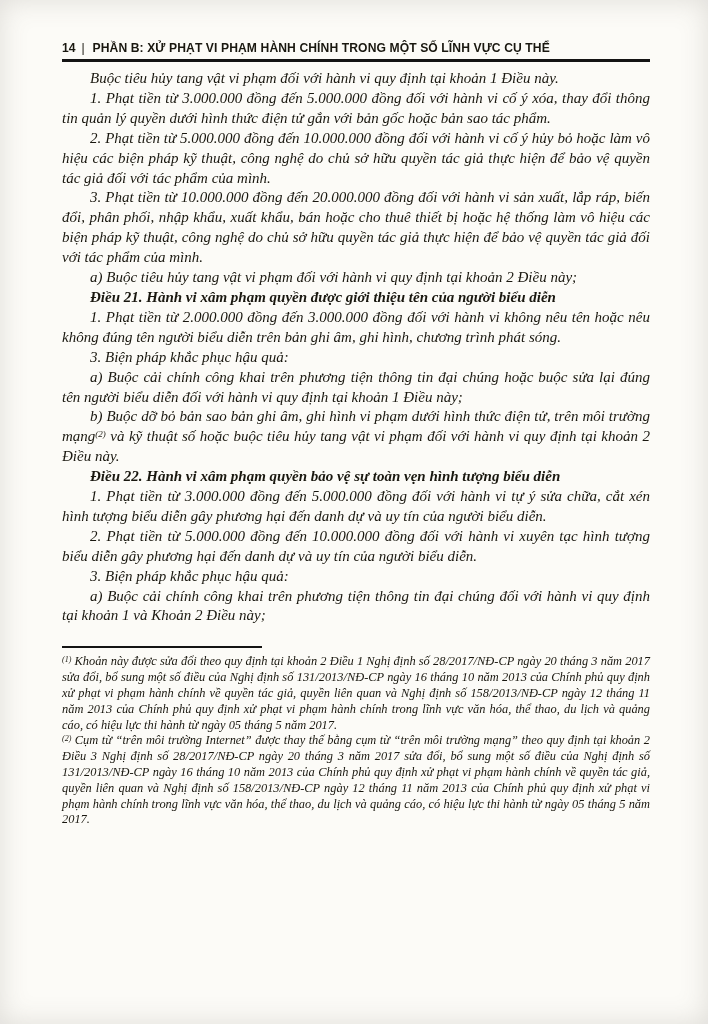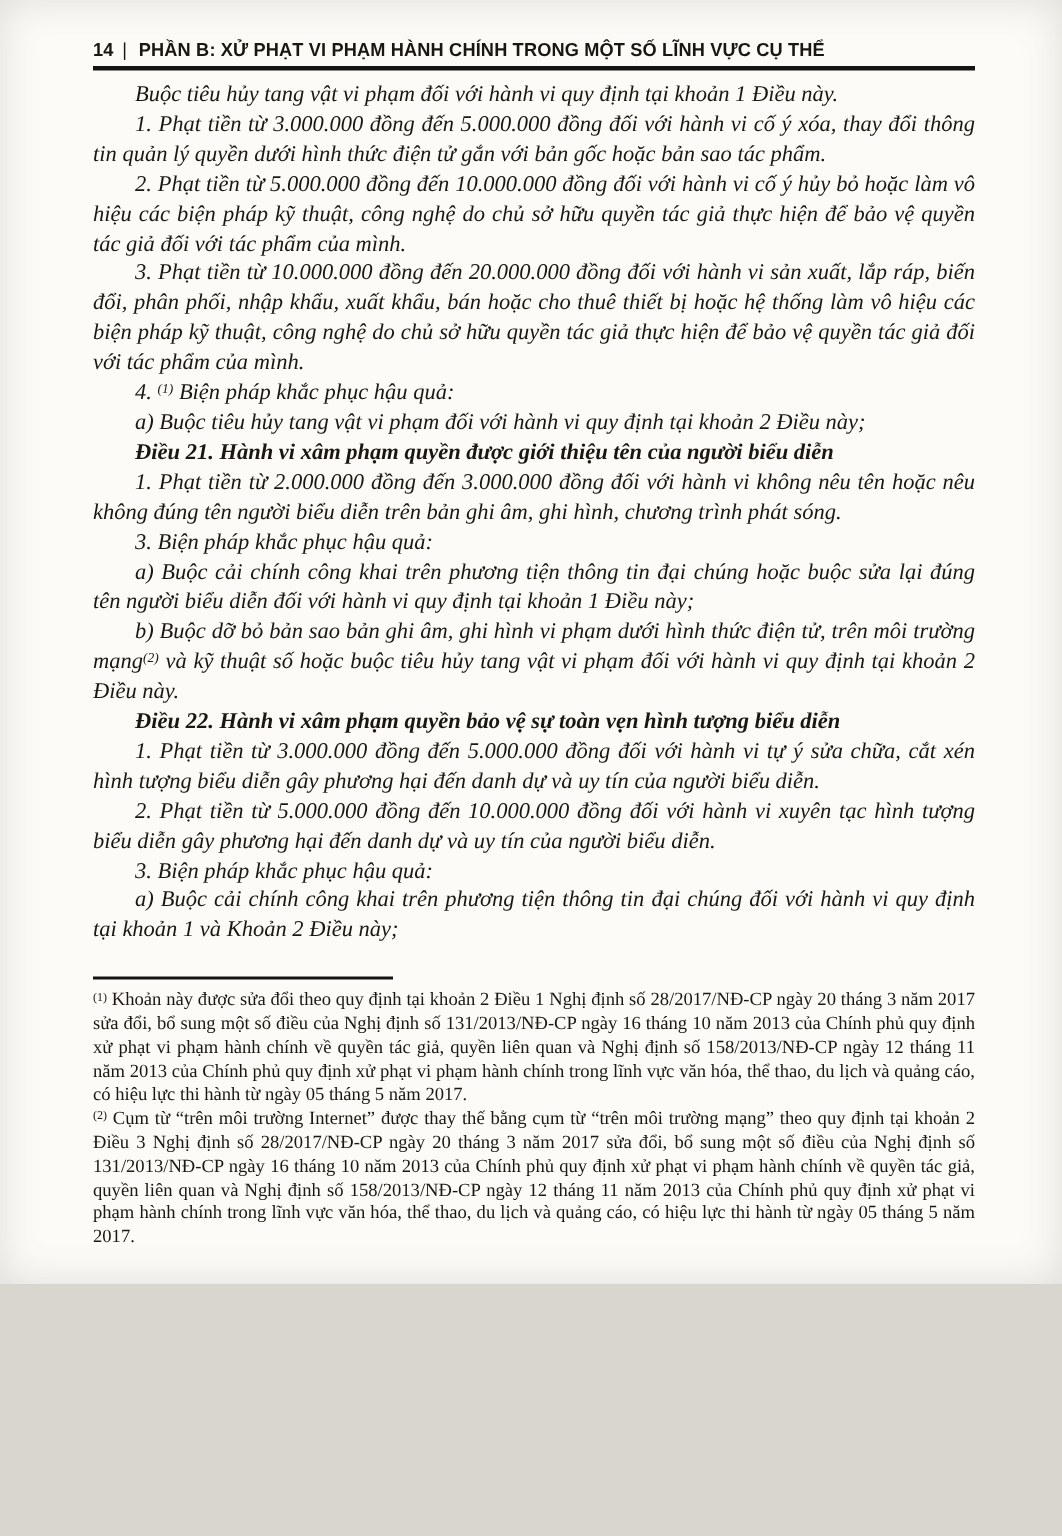--- a/index.html
+++ b/index.html
@@ -3,24 +3,24 @@
 <meta charset="utf-8">
 <style>
   html, body { margin: 0; padding: 0; }
   body {
     width: 708px; height: 1024px;
     background: #d9d6d0;
     font-family: "Liberation Serif", serif;
   }
   .page {
     position: relative;
-    width: 708px; height: 856px;
+    width: 708px; height: 1024px;
     box-sizing: border-box;
     background: var(--paper, #fcfbf7);
-    padding: 26px 58px 0 62px;
+    padding: 41px 58px 0 62px;
     box-shadow: inset 0 0 28px rgba(90,85,75,0.18);
     overflow: hidden;
   }
   
   .page-header {
     font-family: "Liberation Sans", sans-serif;
     font-weight: 700;
     color: var(--ink, #161513);
     font-size: 12.5px;
     letter-spacing: 0.1px;
@@ -57,40 +57,40 @@
     width: 200px;
     height: 2px;
     background: var(--rule, #141414);
     margin-bottom: 6px;
   }
   .footnote {
     margin: 0;
     color: var(--ink, #161513);
     font-size: 12.4px;
     line-height: 15.8px;
+    font-style: italic;
     text-align: justify;
   }
   .footnote sup { font-size: 8px; vertical-align: 3px; }
 </style>
 </head>
 <body>
 
 <div class="page">
 
   <header class="page-header">
     <span class="page-num">14</span><span class="header-sep">|</span><span class="header-title">PHẦN B: XỬ PHẠT VI PHẠM HÀNH CHÍNH TRONG MỘT SỐ LĨNH VỰC CỤ THỂ</span>
   </header>
   <div class="header-rule"></div>
 
   <main class="body-text" id="body-container">
       <p class="para"><span>Buộc tiêu hủy tang vật vi phạm đối với hành vi quy định tại khoản 1 Điều này.</span></p>
       <p class="para"><span>1. Phạt tiền từ 3.000.000 đồng đến 5.000.000 đồng đối với hành vi cố ý xóa, thay đổi thông tin quản lý quyền dưới hình thức điện tử gắn với bản gốc hoặc bản sao tác phẩm.</span></p>
       <p class="para"><span>2. Phạt tiền từ 5.000.000 đồng đến 10.000.000 đồng đối với hành vi cố ý hủy bỏ hoặc làm vô hiệu các biện pháp kỹ thuật, công nghệ do chủ sở hữu quyền tác giả thực hiện để bảo vệ quyền tác giả đối với tác phẩm của mình.</span></p>
       <p class="para"><span>3. Phạt tiền từ 10.000.000 đồng đến 20.000.000 đồng đối với hành vi sản xuất, lắp ráp, biến đổi, phân phối, nhập khẩu, xuất khẩu, bán hoặc cho thuê thiết bị hoặc hệ thống làm vô hiệu các biện pháp kỹ thuật, công nghệ do chủ sở hữu quyền tác giả thực hiện để bảo vệ quyền tác giả đối với tác phẩm của mình.</span></p>
-      <p class="para"><span>4. </span><sup>(1)</sup><span> Biện pháp khắc phục hậu quả:</span></p>
       <p class="para"><span>a) Buộc tiêu hủy tang vật vi phạm đối với hành vi quy định tại khoản 2 Điều này;</span></p>
       <p class="para bold"><span>Điều 21. Hành vi xâm phạm quyền được giới thiệu tên của người biểu diễn</span></p>
       <p class="para"><span>1. Phạt tiền từ 2.000.000 đồng đến 3.000.000 đồng đối với hành vi không nêu tên hoặc nêu không đúng tên người biểu diễn trên bản ghi âm, ghi hình, chương trình phát sóng.</span></p>
       <p class="para"><span>3. Biện pháp khắc phục hậu quả:</span></p>
       <p class="para"><span>a) Buộc cải chính công khai trên phương tiện thông tin đại chúng hoặc buộc sửa lại đúng tên người biểu diễn đối với hành vi quy định tại khoản 1 Điều này;</span></p>
       <p class="para"><span>b) Buộc dỡ bỏ bản sao bản ghi âm, ghi hình vi phạm dưới hình thức điện tử, trên môi trường mạng</span><sup>(2)</sup><span> và kỹ thuật số hoặc buộc tiêu hủy tang vật vi phạm đối với hành vi quy định tại khoản 2 Điều này.</span></p>
       <p class="para bold"><span>Điều 22. Hành vi xâm phạm quyền bảo vệ sự toàn vẹn hình tượng biểu diễn</span></p>
       <p class="para"><span>1. Phạt tiền từ 3.000.000 đồng đến 5.000.000 đồng đối với hành vi tự ý sửa chữa, cắt xén hình tượng biểu diễn gây phương hại đến danh dự và uy tín của người biểu diễn.</span></p>
       <p class="para"><span>2. Phạt tiền từ 5.000.000 đồng đến 10.000.000 đồng đối với hành vi xuyên tạc hình tượng biểu diễn gây phương hại đến danh dự và uy tín của người biểu diễn.</span></p>
       <p class="para"><span>3. Biện pháp khắc phục hậu quả:</span></p>

